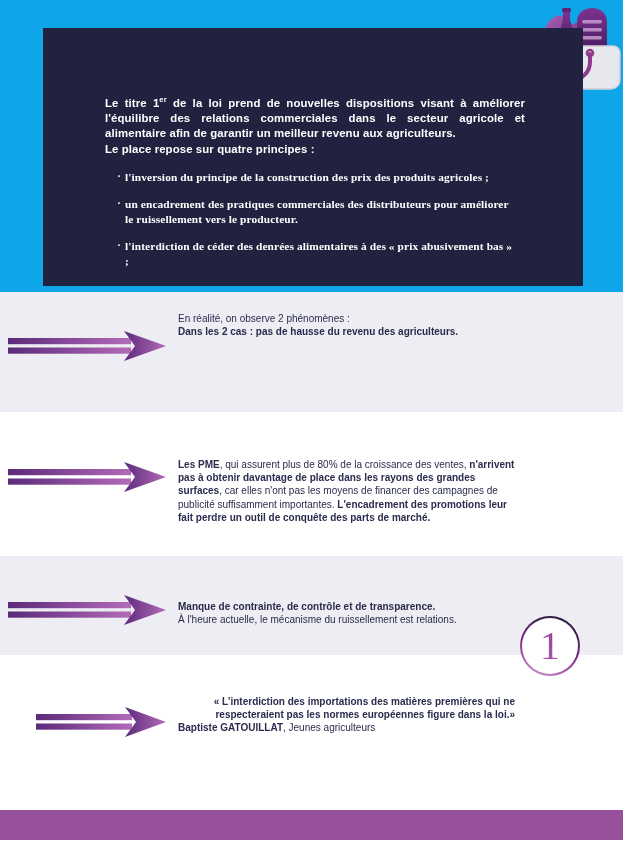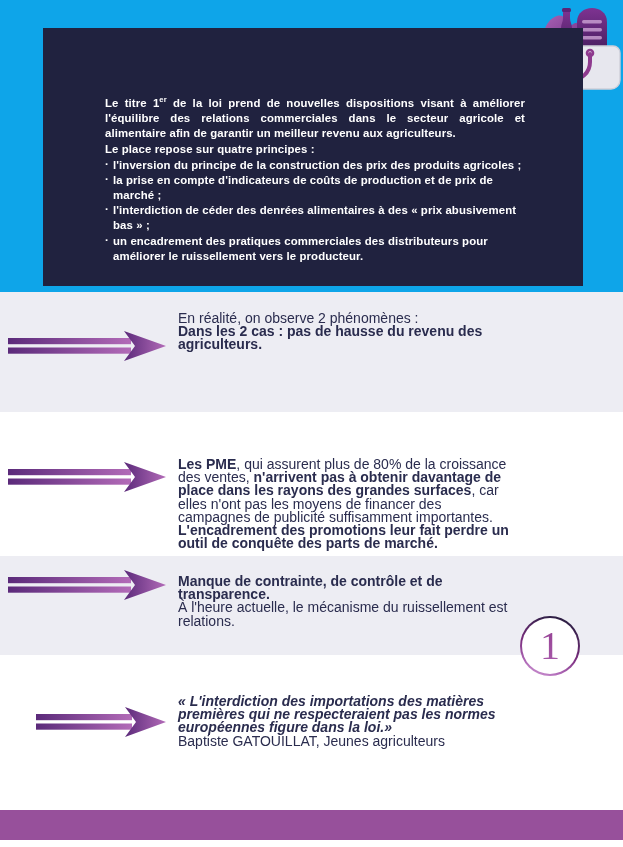--- a/index.html
+++ b/index.html
@@ -31,51 +31,51 @@
     color:#ffffff;font-size:11.4px;line-height:15.2px;
     font-weight:bold;
     letter-spacing:.1px;
   }
   #herotext .lead{
     text-align:justify;
     margin:0 0 0 0;
   }
   #herotext .sub{margin:1px 0 0 0;}
   #herotext ul{list-style:none;margin:0;padding:0;}
-  #herotext li{position:relative;padding-left:8px;margin:0;}
+  #herotext li{position:relative;padding-left:8px;margin:12px;font-family:Liberation Serif, serif;}
   #herotext li:before{content:"\00B7";position:absolute;left:0;top:-1px;}
   sup{font-size:7.6px;vertical-align:super;}
 
   
   #bagicon{position:absolute;left:513px;top:0px;width:110px;height:92px;}
 
   
   .row{position:absolute;left:0;width:623px;}
   #row1{top:292px;height:120px;}
   #row2{top:412px;height:144px;}
-  #row3{top:531px;height:99px;text-decoration:underline;}
+  #row3{top:556px;height:99px;text-decoration:underline;}
   #row4{top:655px;height:155px;}
 
   .arrow{position:absolute;left:8px;width:160px;height:36px;}
   #arrow1{top:37px;}
   #arrow2{top:48px;}
   #arrow3{top:37px;}
   #arrow4{top:50px;left:36px;width:132px;}
 
   .body{
     position:absolute;left:178px;width:337px;
-    color:#2a2c4e;font-size:14px;line-height:13.2px;
+    color:#2a2c4e;font-size:10px;line-height:13.2px;
   }
   .body b{font-weight:bold;}
   #body1{top:20px;}
   #body2{top:46px;}
   #body3{top:44px;}
   #body4{top:40px;}
-  #body4 .quote{font-style:italic;font-weight:bold;}
-  #body4 .src{font-weight:normal;}
+  #body4 .quote{font-weight:bold;text-align:right;}
+  #body4 .src{font-weight:bold;}
   #body4 .p2{margin-top:11px;}
 
   .num{
     position:absolute;left:520px;width:60px;height:60px;
     border-radius:50%;
     background:
       linear-gradient(#fff,#fff) padding-box,
       linear-gradient(200deg,#1b1b35 0%,#3d2250 22%,#7a2d7e 55%,#b06ab8 80%,#d9a8dd 100%) border-box;
     border:2px solid transparent;
     box-sizing:border-box;
@@ -134,23 +134,22 @@
     <circle cx="41" cy="53" r="3" fill="none" stroke="#8e3a8e" stroke-width="2.6"></circle>
     <circle cx="77" cy="53" r="3" fill="none" stroke="#8e3a8e" stroke-width="2.6"></circle>
   </svg>
 
   <div id="herobox">
     <div id="herotext">
       <p class="lead"><span>Le titre 1</span><sup>er</sup><span> de la loi prend de nouvelles dispositions visant à améliorer l'équilibre des relations commerciales dans le secteur agricole et alimentaire afin de garantir un meilleur revenu aux agriculteurs.</span></p>
       <p class="sub">Le place repose sur quatre principes :</p>
       <ul>
         <li>l'inversion du principe de la construction des prix des produits agricoles ;</li>
-        <li>la prise en compte d'indicateurs de coûts de production et de prix de marché ;</li>
+        <li>un encadrement des pratiques commerciales des distributeurs pour améliorer le ruissellement vers le producteur.</li>
         <li>l'interdiction de céder des denrées alimentaires à des « prix abusivement bas » ;</li>
-        <li>un encadrement des pratiques commerciales des distributeurs pour améliorer le ruissellement vers le producteur.</li>
       </ul>
     </div>
   </div>
 
   <div class="row" id="row1">
     <svg class="arrow" id="arrow1" viewBox="0 0 160 36">
       <defs>
         <linearGradient id="ag1" x1="0" y1="0" x2="1" y2="0">
           <stop offset="0" stop-color="#5b2a7a"></stop>
             <stop offset="1" stop-color="#b36bb8"></stop>

